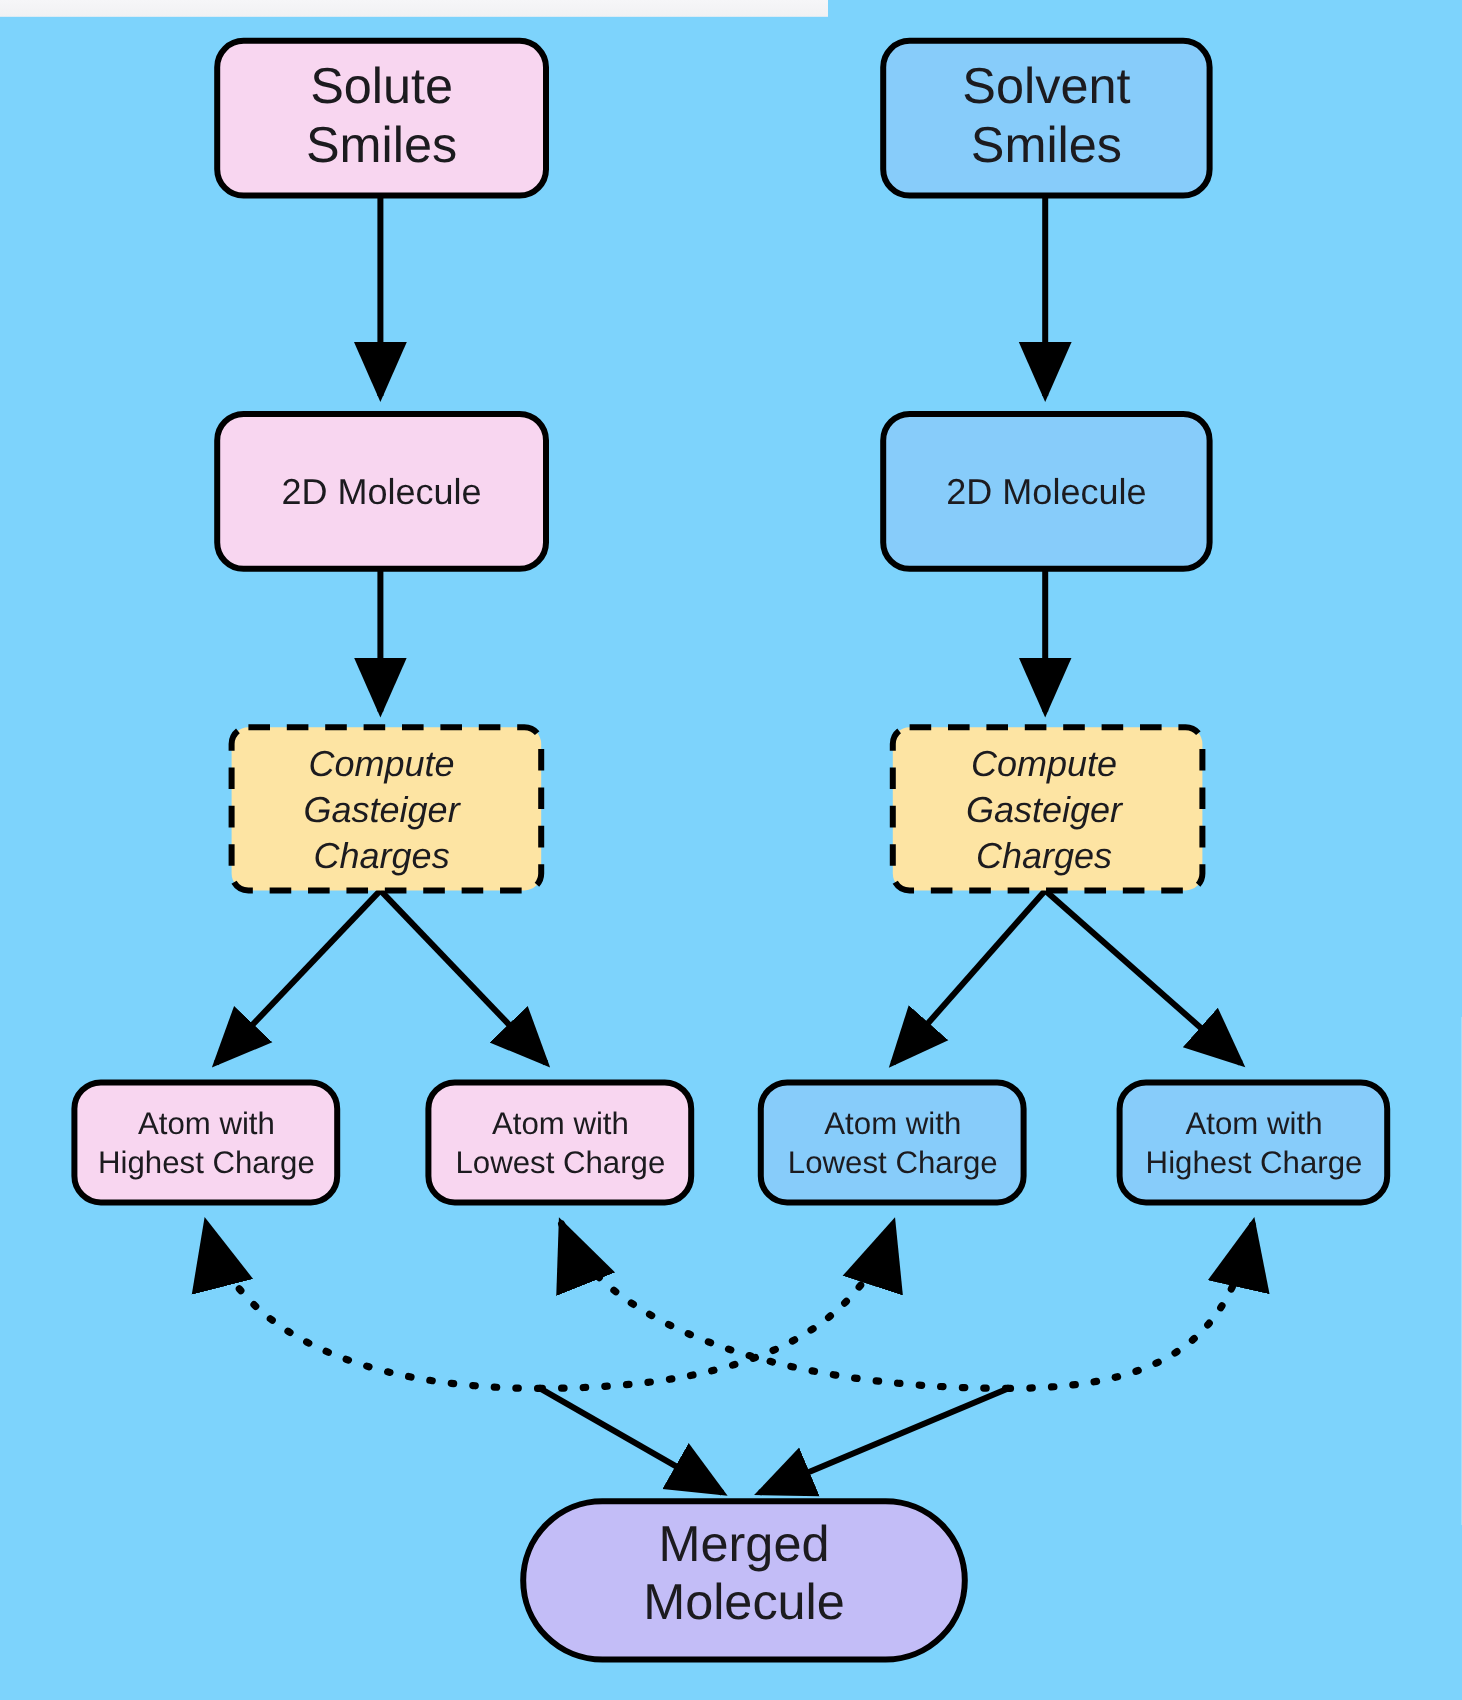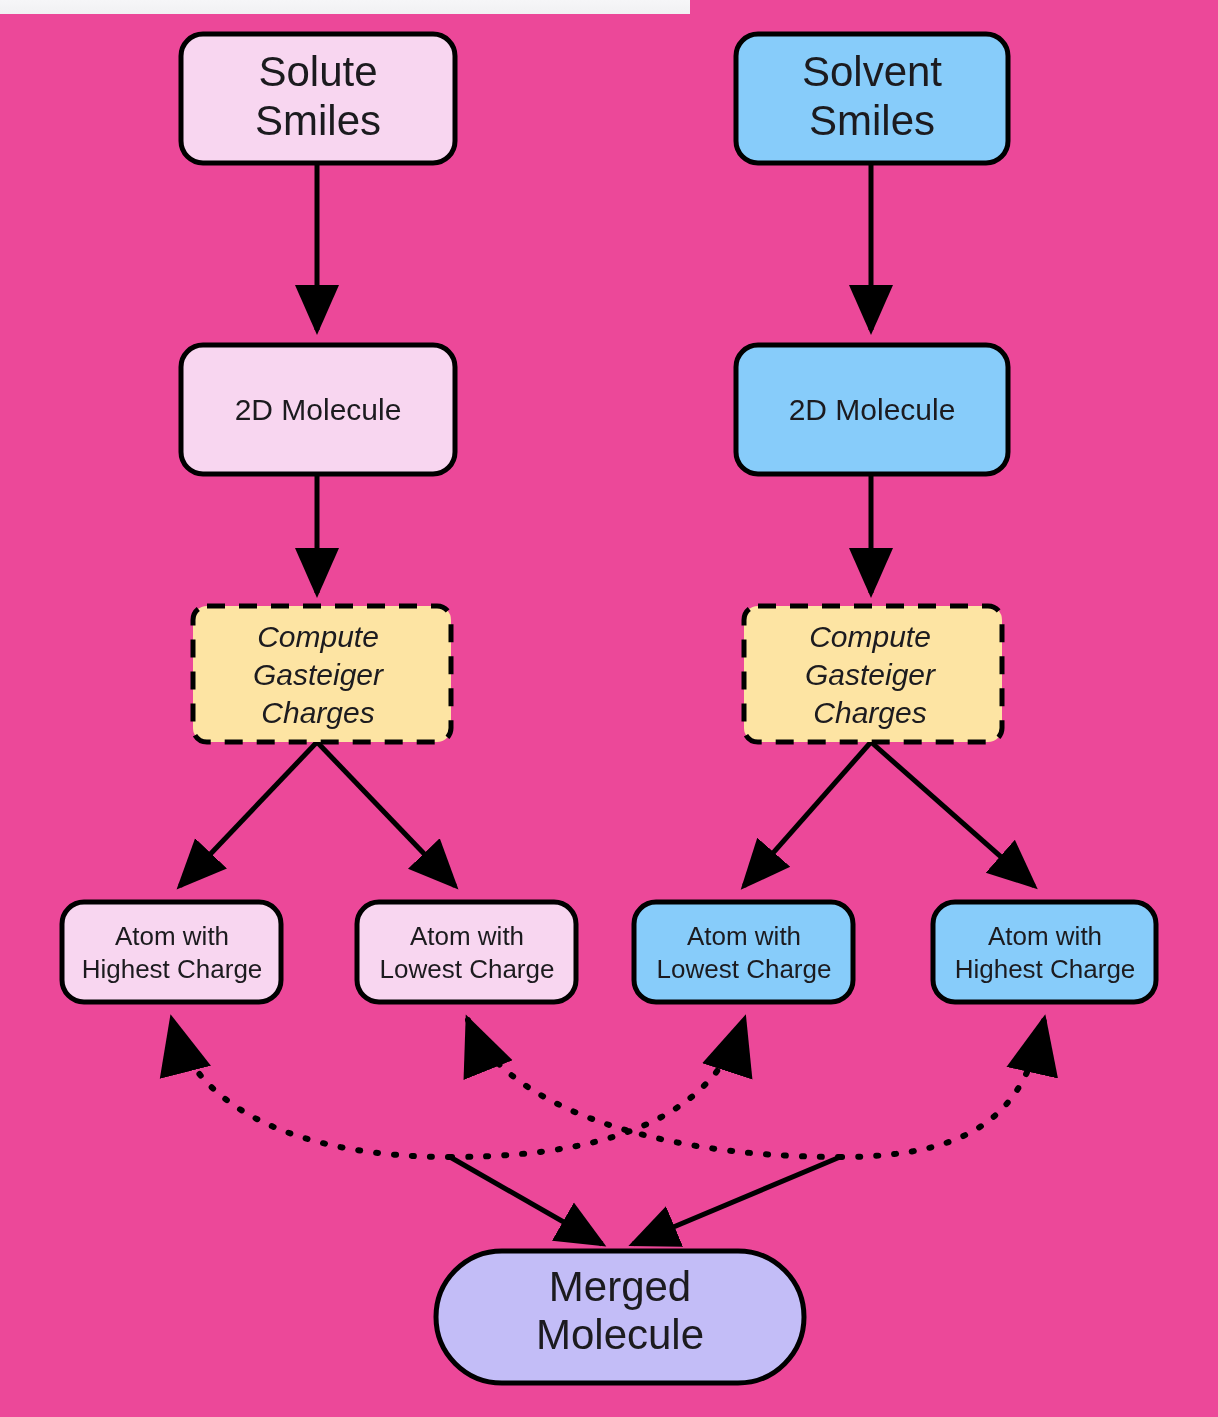--- a/index.html
+++ b/index.html
@@ -10,21 +10,21 @@
   body {
     width: 1218px;
     height: 1417px;
     overflow: hidden;
     font-family: "Liberation Sans", sans-serif;
   }
   #canvas {
     position: relative;
     width: 1218px;
     height: 1417px;
-    background: #ec4899;
+    background: #7dd3fc;
   }
   #flow-svg {
     position: absolute;
     inset: 0;
     width: 1218px;
     height: 1417px;
   }
   .node-label {
     font-family: "Liberation Sans", sans-serif;
     fill: #1c1b1f;

